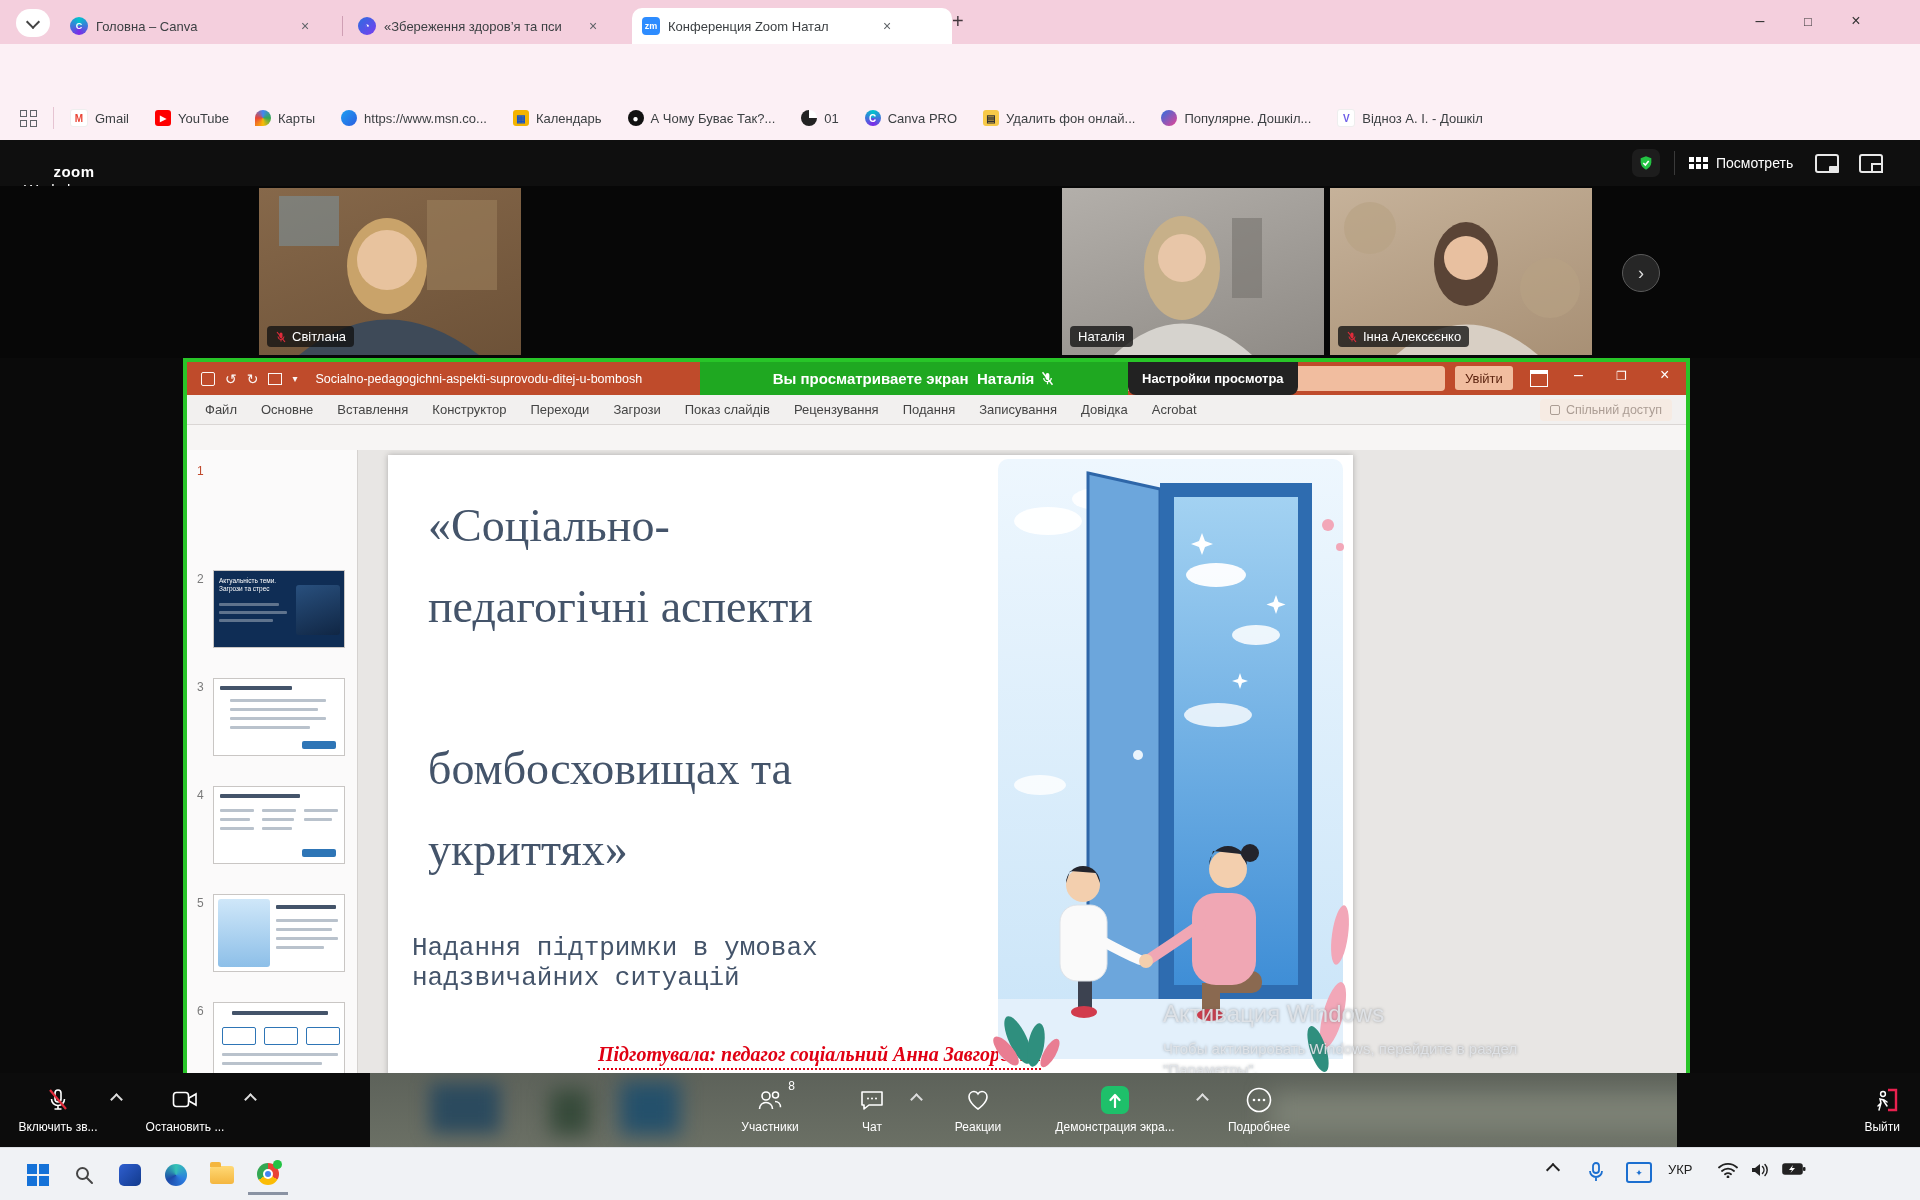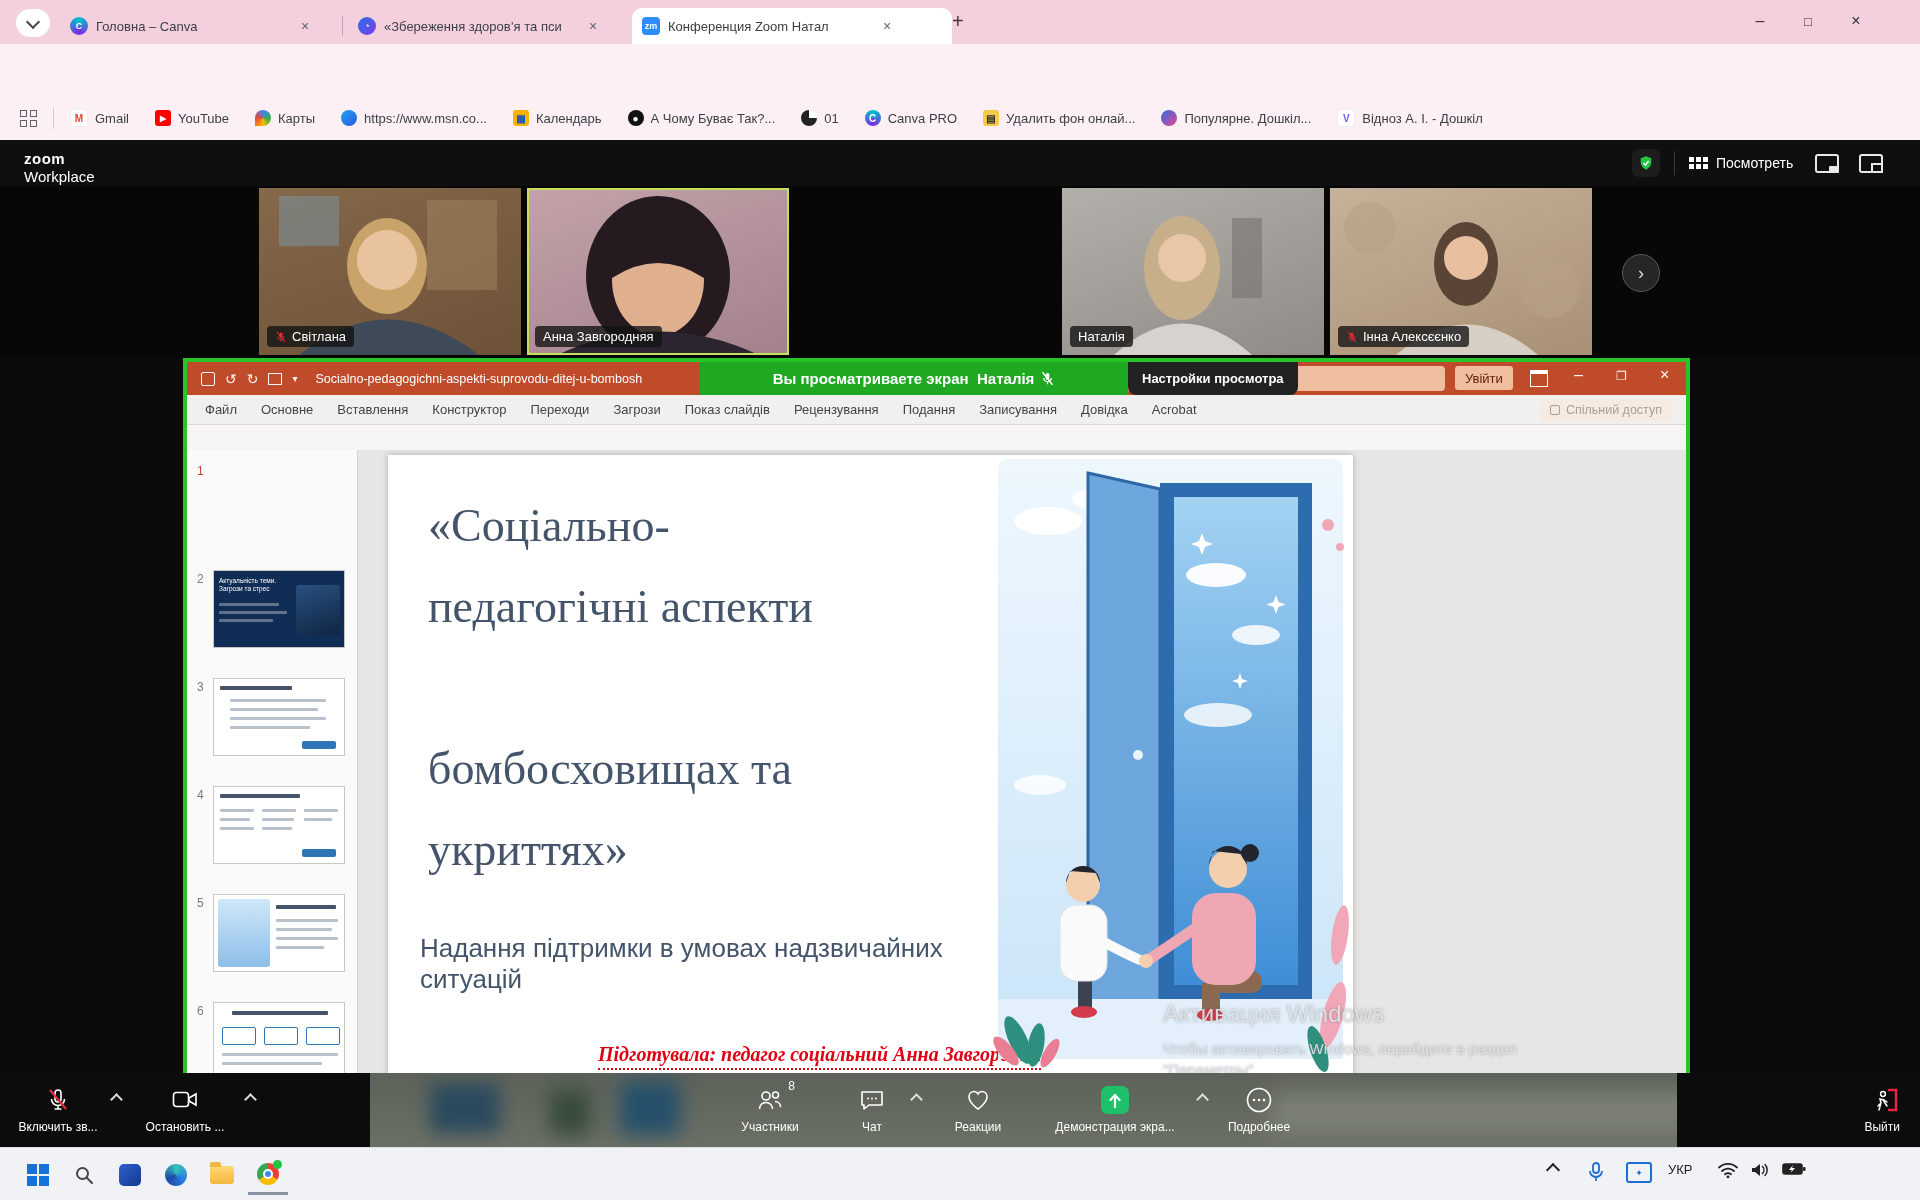--- a/index.html
+++ b/index.html
@@ -163,21 +163,21 @@
       </div>
     <span class="abs" style="left:1736px;top:104px;font-size:17px;color:#4a4a4a;">»</span>
     <div class="abs" style="left:1762px;top:108px;width:1px;height:22px;background:#e6c4d2;"></div>
     <div class="abs flex" style="left:1778px;top:104px;font-size:13px;color:#3c4043;">
       <span style="width:16px;height:12px;border:2px solid #5f6368;border-radius:2px;margin-right:7px;border-top-width:4px;box-sizing:border-box;display:inline-block;"></span>
       <span>Все закладки</span>
     </div>
   </div>
 
   <div class="abs zheader">
-    <div class="abs" style="left:24px;top:10px;">
+    <div class="abs" style="left:24px;top:23px;text-align:right;">
       <div style="font-size:15px;font-weight:bold;letter-spacing:.5px;">zoom</div>
       <div style="font-size:15px;margin-top:1px;">Workplace</div>
     </div>
     <div class="abs flex" style="left:1632px;top:8px;height:30px;">
       <span style="width:28px;height:28px;background:#1d1d1d;border-radius:7px;display:flex;align-items:center;justify-content:center;">
         <svg width="16" height="16" viewBox="0 0 24 24">
             <path d="M12 2l8 3v6c0 5-3.5 9-8 11-4.5-2-8-6-8-11V5z" fill="#23c343"></path>
             <path d="M8 12l3 3 5-6" stroke="#fff" stroke-width="2.4" fill="none"></path>
           </svg>
       </span>
@@ -212,31 +212,20 @@
         <path d="M40 167 Q128 96 220 167 Z" fill="#3e4a58"></path>
       </svg>
       <span class="nlabel">
         <svg class="micred" viewBox="0 0 24 24">
             <rect x="9" y="3" width="6" height="11" rx="3" fill="#e02b3a"></rect>
             <path d="M6 11a6 6 0 0012 0M12 17v4" stroke="#e02b3a" stroke-width="2" fill="none"></path>
             <line x1="4" y1="2" x2="20" y2="22" stroke="#e02b3a" stroke-width="2.4"></line>
           </svg>
         <span>Світлана</span>
       </span>
-    </div>
-    <div class="abs vtile" style="left:527px;width:262px;background:linear-gradient(160deg,#c3a3a9,#a2818b);outline:2px solid #c6e05a;outline-offset:-2px;">
-      <svg width="262" height="167" viewBox="0 0 262 167">
-        <ellipse cx="131" cy="88" rx="72" ry="80" fill="#241a1f"></ellipse>
-        <ellipse cx="131" cy="92" rx="46" ry="56" fill="#e0af8e"></ellipse>
-        <path d="M85 52 Q131 10 177 52 L177 90 Q131 60 85 90 Z" fill="#241a1f"></path>
-        <path d="M30 167 Q131 120 232 167 Z" fill="#2c2430"></path>
-      </svg>
-      <span class="nlabel">
-          <span>Анна Завгородняя</span>
-        </span>
     </div>
     <div class="abs vtile" style="left:1062px;width:262px;background:linear-gradient(160deg,#b3afaa,#8f8b86);">
       <svg width="262" height="167" viewBox="0 0 262 167">
         <rect x="170" y="30" width="30" height="80" fill="#77736e" opacity=".6"></rect>
         <ellipse cx="120" cy="80" rx="38" ry="52" fill="#c7b089"></ellipse>
         <circle cx="120" cy="70" r="24" fill="#e8c6a8"></circle>
         <path d="M52 167 Q120 104 190 167 Z" fill="#d6d3ce"></path>
       </svg>
       <span class="nlabel">
           <span>Наталія</span>
@@ -366,21 +355,21 @@
         <div class="bar" style="left:8px;top:50px;width:116px;"></div>
           <div class="bar" style="left:8px;top:59px;width:100px;"></div>
       </div>
     </div>
 
     <div class="slide">
       <div class="ttl" style="top:30px;">«Соціально-</div>
       <div class="ttl" style="top:111px;">педагогічні аспекти</div>
       <div class="ttl" style="top:273px;">бомбосховищах та</div>
       <div class="ttl" style="top:354px;">укриттях»</div>
-      <div style="position:absolute;left:32px;top:478px;width:560px;font-family:Liberation Sans, sans-serif;font-size:26px;color:#44546a;">Надання підтримки в умовах надзвичайних ситуацій</div>
+      <div style="position:absolute;left:24px;top:478px;width:560px;font-family:Liberation Mono, monospace;font-size:26px;color:#44546a;">Надання підтримки в умовах надзвичайних ситуацій</div>
       <div style="position:absolute;left:210px;top:588px;font-family:'Liberation Serif',serif;font-size:20px;font-weight:bold;font-style:italic;color:#e00013;border-bottom:2px dotted #e00013;padding-bottom:2px;">Підготувала: педагог соціальний Анна Завгородня</div>
 
       <div style="position:absolute;left:600px;top:0;width:365px;height:640px;">
         <svg width="365" height="640" viewBox="0 0 365 640">
           <defs>
             <linearGradient id="sky1" x1="0" y1="0" x2="0" y2="1">
                 <stop offset="0" stop-color="#eef7fe"></stop>
                 <stop offset="1" stop-color="#c9e4f8"></stop>
               </linearGradient>
             <linearGradient id="sky2" x1="0" y1="0" x2="0" y2="1">

